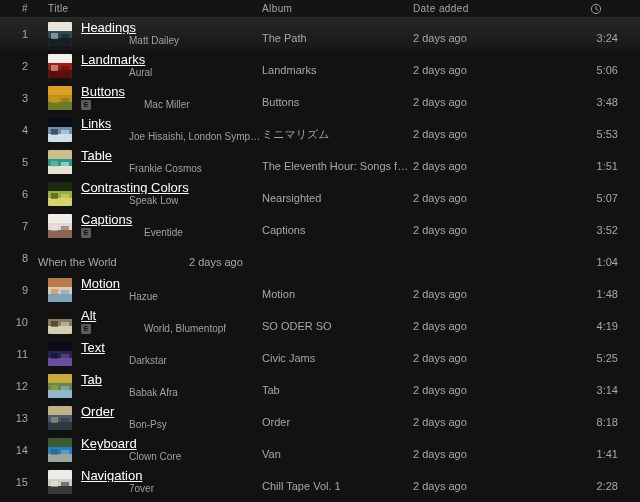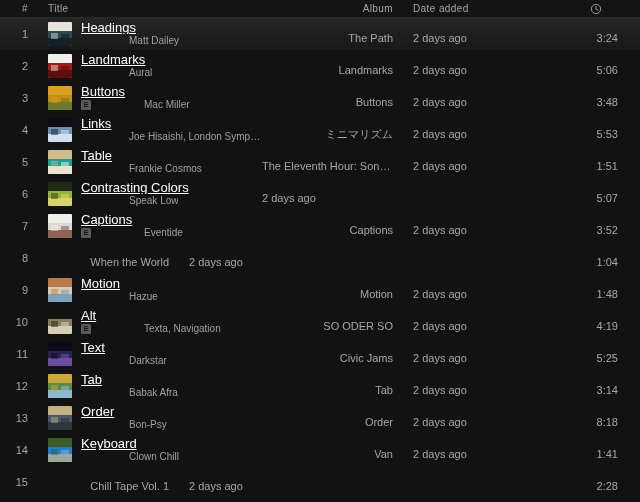--- a/index.html
+++ b/index.html
@@ -50,22 +50,21 @@
     flex: 0 0 224px;
     padding-left: 10px;
     display: flex;
     align-items: center;
     min-width: 0;
   }
 
   .col-album {
     flex: 0 0 151px;
     min-width: 0;
-    padding-right: 20px;
-    text-align: right;
+    padding-right: 4px;
   }
 
   .col-date {
     flex: 0 0 150px;
     min-width: 0;
   }
 
   .col-duration {
     flex: 1 1 auto;
     text-align: right;
@@ -323,20 +322,21 @@
               <rect x="13" y="12" width="8" height="5" fill="#d8d46a" opacity="0.6"></rect>
             </svg>
           </div>
           <div class="title-block">
             <div class="track-name">Contrasting Colors</div>
             <div class="artist-line">
               <span class="artist-name">Speak Low</span>
             </div>
           </div>
         </div>
+        <div class="col-album album-name">Nearsighted</div>
         <div class="col-date date-added">2 days ago</div>
         <div class="col-duration duration">5:07</div>
       </div>
       <div class="track-row">
         <div class="col-index">7</div>
         <div class="col-title">
           <div class="art">
             <svg viewBox="0 0 24 24" preserveAspectRatio="none">
               <rect width="24" height="24" fill="#f1eeea"></rect>
               <rect y="9" width="24" height="10" fill="#ded8d2"></rect>
@@ -395,21 +395,21 @@
               <rect y="9" width="24" height="10" fill="#8a7c5e"></rect>
               <rect y="16" width="24" height="8" fill="#d6cdb4"></rect>
               <rect x="3" y="11" width="7" height="6" fill="#141210" opacity="0.45"></rect>
               <rect x="13" y="12" width="8" height="5" fill="#d6cdb4" opacity="0.6"></rect>
             </svg>
           </div>
           <div class="title-block">
             <div class="track-name">Alt</div>
             <div class="artist-line">
               <span class="explicit-badge">E</span>
-              <span class="artist-name">Texta, Navigation</span>
+              <span class="artist-name">World, Blumentopf</span>
             </div>
           </div>
         </div>
         <div class="col-album album-name">SO ODER SO</div>
         <div class="col-date date-added">2 days ago</div>
         <div class="col-duration duration">4:19</div>
       </div>
       <div class="track-row">
         <div class="col-index">11</div>
         <div class="col-title">
@@ -487,28 +487,45 @@
               <rect width="24" height="24" fill="#3d5a2c"></rect>
               <rect y="9" width="24" height="10" fill="#1f7fd0"></rect>
               <rect y="16" width="24" height="8" fill="#9aa8a0"></rect>
               <rect x="3" y="11" width="7" height="6" fill="#3d5a2c" opacity="0.45"></rect>
               <rect x="13" y="12" width="8" height="5" fill="#9aa8a0" opacity="0.6"></rect>
             </svg>
           </div>
           <div class="title-block">
             <div class="track-name">Keyboard</div>
             <div class="artist-line">
-              <span class="artist-name">Clown Chill</span>
+              <span class="artist-name">Clown Core</span>
             </div>
           </div>
         </div>
         <div class="col-album album-name">Van</div>
         <div class="col-date date-added">2 days ago</div>
         <div class="col-duration duration">1:41</div>
       </div>
       <div class="track-row">
         <div class="col-index">15</div>
+        <div class="col-title">
+          <div class="art">
+            <svg viewBox="0 0 24 24" preserveAspectRatio="none">
+              <rect width="24" height="24" fill="#ecebe7"></rect>
+              <rect y="9" width="24" height="10" fill="#cfcdc6"></rect>
+              <rect y="16" width="24" height="8" fill="#3a3a38"></rect>
+              <rect x="3" y="11" width="7" height="6" fill="#ecebe7" opacity="0.45"></rect>
+              <rect x="13" y="12" width="8" height="5" fill="#3a3a38" opacity="0.6"></rect>
+            </svg>
+          </div>
+          <div class="title-block">
+            <div class="track-name">Navigation</div>
+            <div class="artist-line">
+              <span class="artist-name">7over</span>
+            </div>
+          </div>
+        </div>
         <div class="col-album album-name">Chill Tape Vol. 1</div>
         <div class="col-date date-added">2 days ago</div>
         <div class="col-duration duration">2:28</div>
       </div>
     </div>
 </div>
 
 </body></html>

